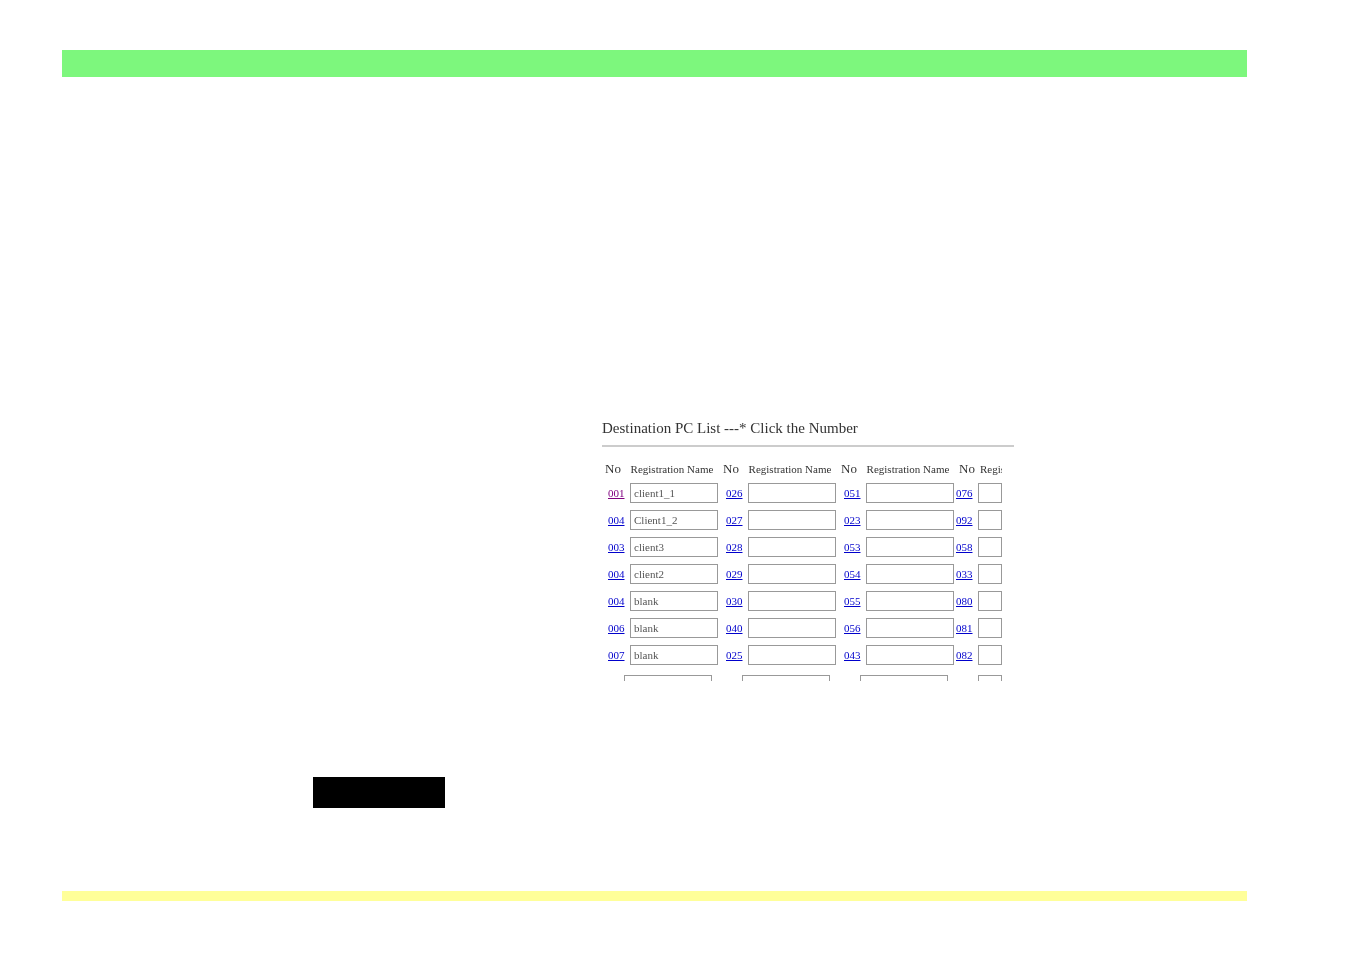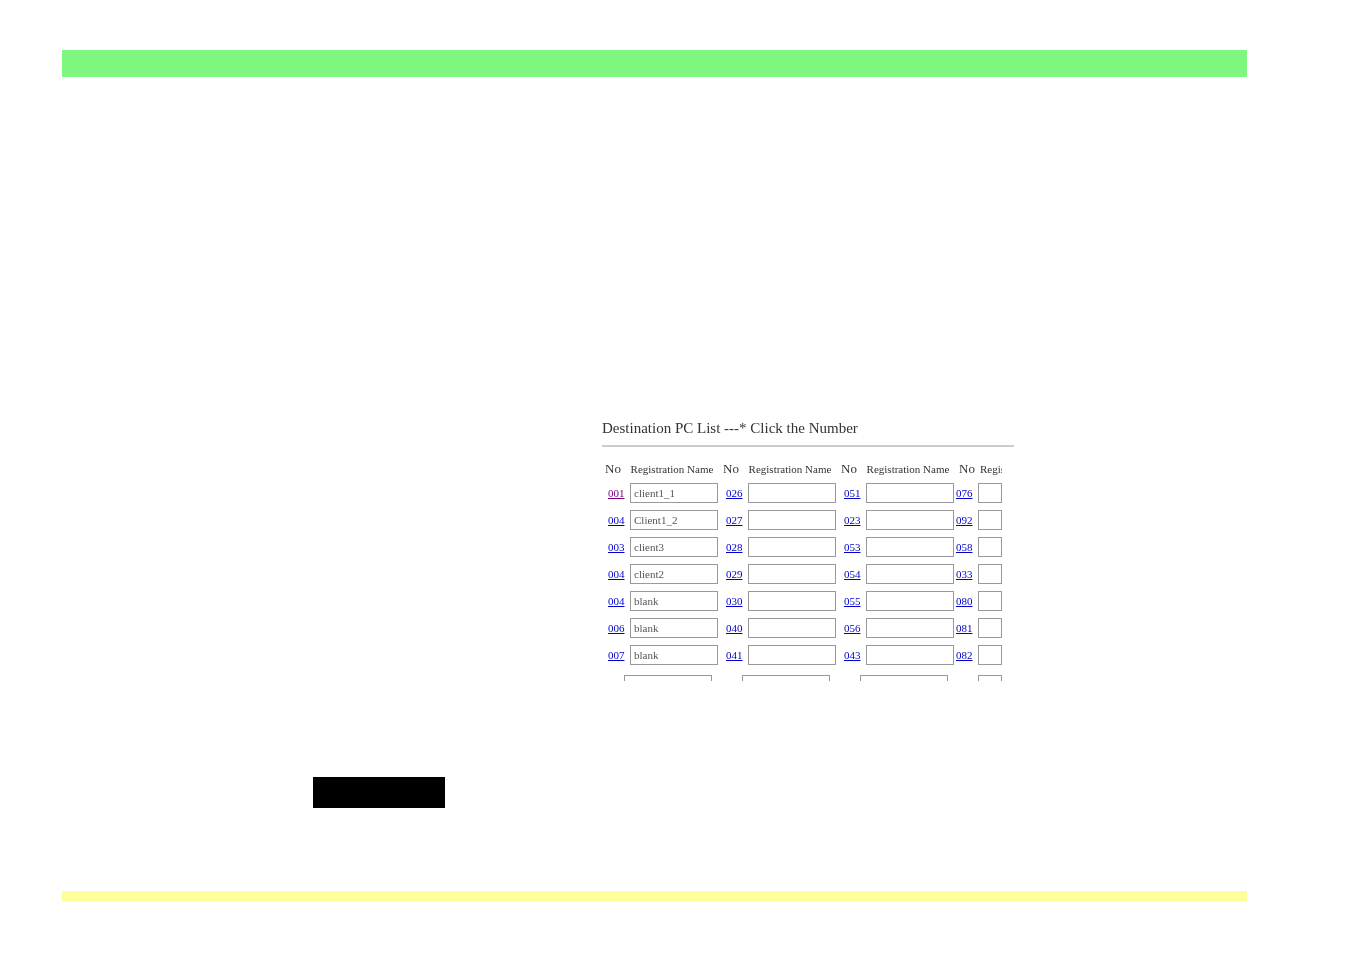--- a/index.html
+++ b/index.html
@@ -164,21 +164,21 @@
         </div>
         <div class="row">
           <a class="num-link">030</a>
           <input class="name-input" type="text" style="">
         </div>
         <div class="row">
           <a class="num-link">040</a>
           <input class="name-input" type="text" style="">
         </div>
         <div class="row">
-          <a class="num-link">041</a>
+          <a class="num-link">025</a>
           <input class="name-input" type="text" style="">
         </div>
         <div class="partial-row">
           <span class="num-link" style="visibility: hidden;">000</span>
           <div class="partial-input"></div>
         </div>
       </div>
       <div class="col">
         <div class="hdr-row">
           <span class="hdr-no">No</span>

